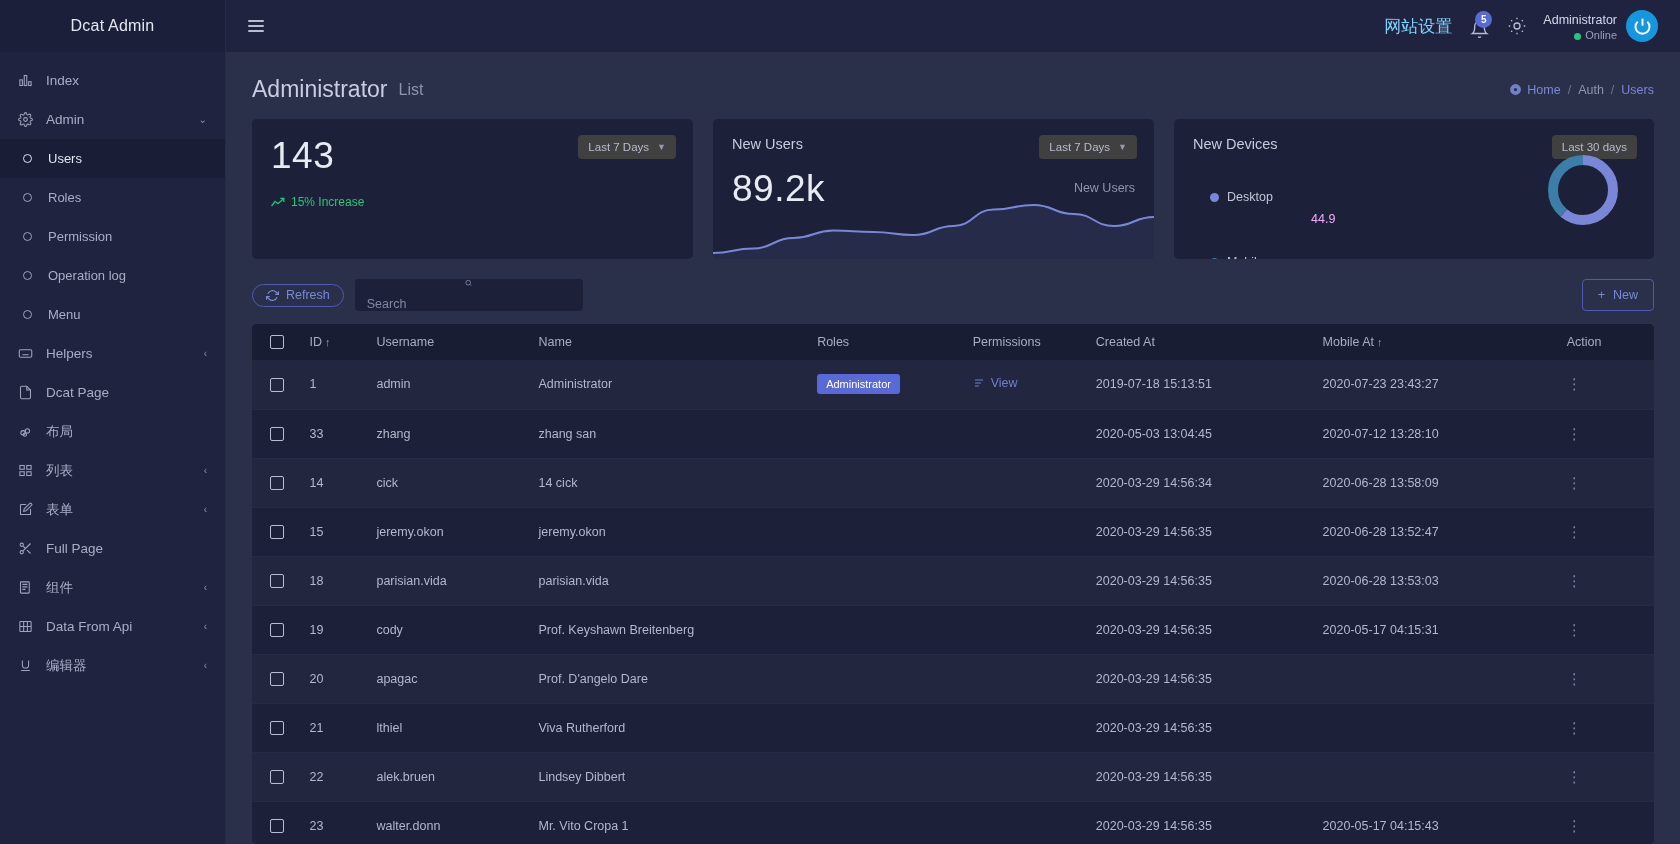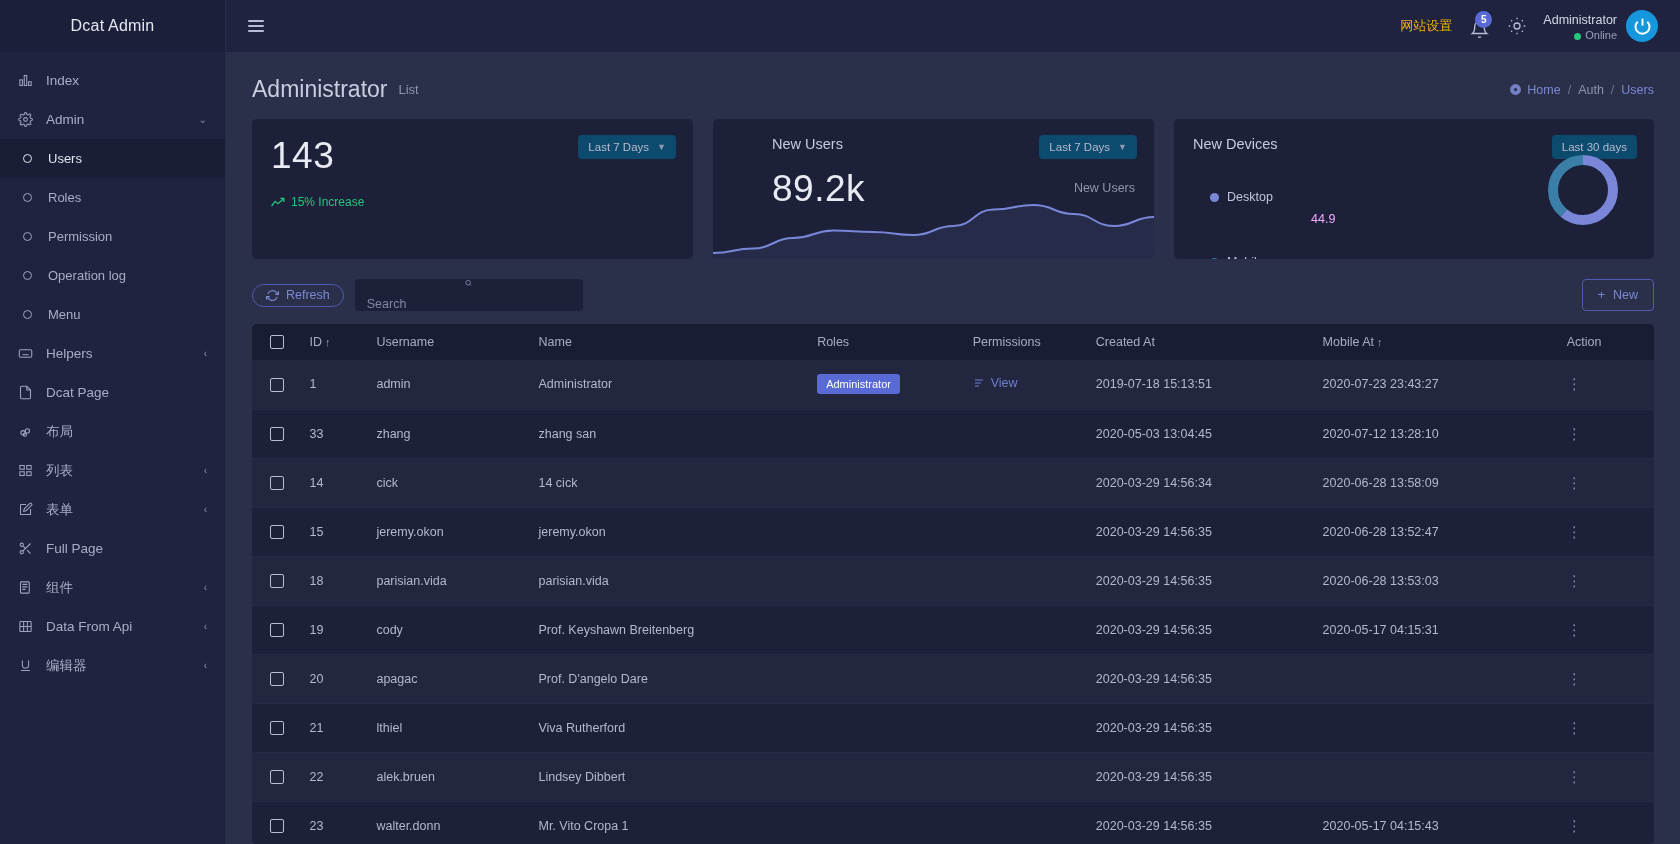--- a/index.html
+++ b/index.html
@@ -55,21 +55,21 @@
 
   .topbar {
     height: 52px; flex: 0 0 52px;
     background: #1f2340;
     display: flex; align-items: center;
     padding: 0 22px 0 18px;
   }
   .hamburger { display: flex; flex-direction: column; gap: 3px; cursor: pointer; padding: 6px 4px; }
   .hamburger i { display: block; width: 16px; height: 2px; background: #b9bdd2; border-radius: 1px; }
   .topbar-right { margin-left: auto; display: flex; align-items: center; gap: 17px; }
-  .tb-link { color: #eab308; font-size: 13px; cursor: pointer; }
+  .tb-link { color: #7dd3fc; font-size: 17px; cursor: pointer; }
   .bell-wrap { position: relative; width: 22px; height: 26px; cursor: pointer; }
   .badge {
     position: absolute; top: -2px; left: 6px;
     min-width: 17px; height: 17px; padding: 0 3px;
     background: #5969d6; color: #fff; border-radius: 9px;
     font-size: 10px; line-height: 17px; text-align: center;
     z-index: 2; font-weight: 600;
   }
   .bell-wrap svg { position: absolute; bottom: 0; left: 1px; color: #b9bdd2; }
   .sun { cursor: pointer; color: #b9bdd2; display: flex; }
@@ -79,40 +79,40 @@
   .user-status { color: #9b9fb7; font-size: 11px; display: flex; align-items: center; justify-content: flex-end; gap: 4px; }
   .dot-online { width: 7px; height: 7px; border-radius: 50%; background: #25c77c; display: inline-block; }
   .avatar {
     width: 32px; height: 32px; border-radius: 50%;
     background: #1596dd; display: flex; align-items: center; justify-content: center;
     color: #fff;
   }
 
   .page-head { display: flex; align-items: center; padding: 24px 26px 10px 26px; }
   .page-title { color: #c9cde0; font-size: 23px; font-weight: 300; }
-  .page-sub { color: #8f94ad; font-size: 13px; margin-left: 11px; }
+  .page-sub { color: #8f94ad; font-size: 16px; margin-left: 11px; }
   .crumbs { margin-left: auto; display: flex; align-items: center; gap: 7px; font-size: 12.5px; }
   .crumbs a { color: #7b88d4; text-decoration: none; cursor: pointer; display: flex; align-items: center; gap: 5px; }
   .crumbs .sep { color: #6f7492; }
   .crumbs .cur { color: #8f94ad; }
   .crumbs .cur.link { color: #7b88d4; }
 
   
   .cards { display: flex; gap: 20px; padding: 6px 26px 0 26px; }
   .card {
     background: #1c2038; border-radius: 5px;
     position: relative; height: 140px; overflow: hidden;
   }
   .card.c1 { flex: 0 0 441px; }
-  .card.c2 { flex: 0 0 441px; padding-left: 40px; }
+  .card.c2 { flex: 0 0 441px; }
   .card.c3 { flex: 1 1 auto; }
   .card-title { color: #c7cbdd; font-size: 14.5px; padding: 17px 0 0 19px; font-weight: 400; }
   .pill {
     position: absolute; top: 16px; right: 17px;
-    background: #0c4a6e; color: #b7bbd0; border-radius: 4px;
+    background: #404040; color: #b7bbd0; border-radius: 4px;
     font-size: 11.5px; padding: 6px 10px;
     display: flex; align-items: center; gap: 8px; cursor: pointer;
   }
   .pill .cv { font-size: 9px; color: #9297b2; }
   .big-num { color: #e9ebf4; font-size: 37px; font-weight: 300; padding: 16px 0 0 19px; letter-spacing: .5px; }
   .increase { color: #25c77c; font-size: 12px; padding: 18px 0 0 19px; display: flex; align-items: center; gap: 6px; }
   .nu-label { position: absolute; right: 19px; top: 62px; color: #8f94ad; font-size: 12.5px; }
   .spark { position: absolute; left: 0; bottom: 0; width: 100%; height: 74px; }
   .legend { padding: 16px 0 0 36px; }
   .legend-row { display: flex; align-items: center; font-size: 12.5px; color: #c2c6d8; margin-bottom: 7px; }

